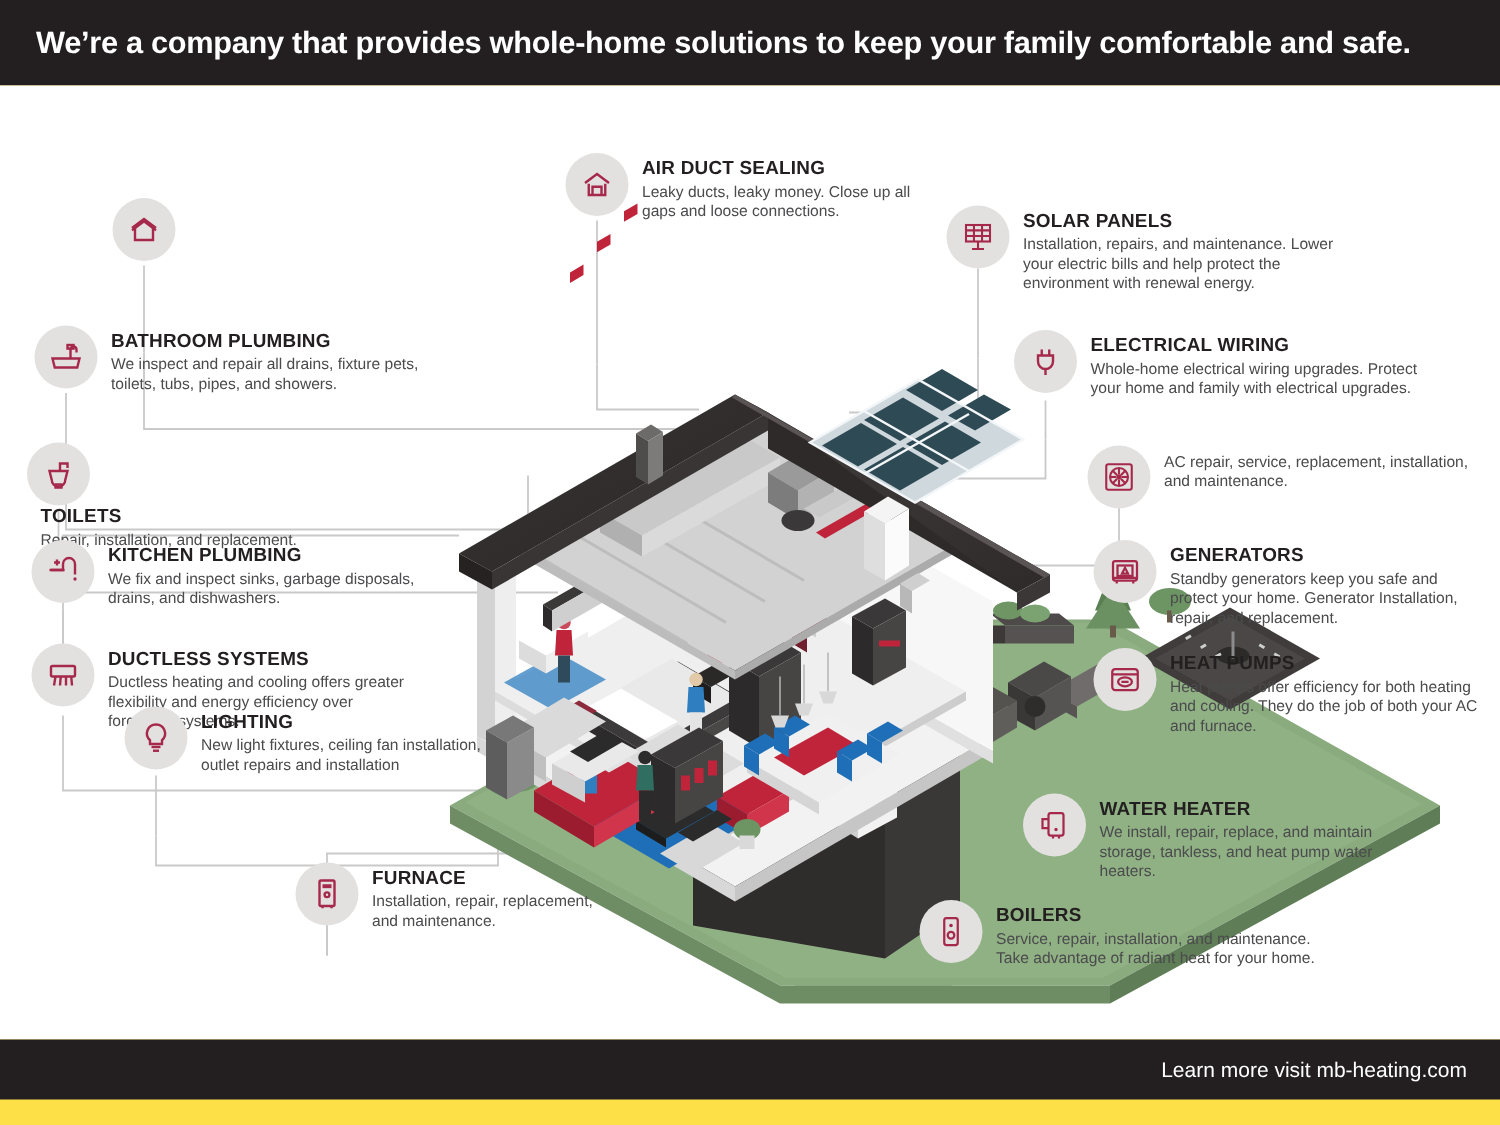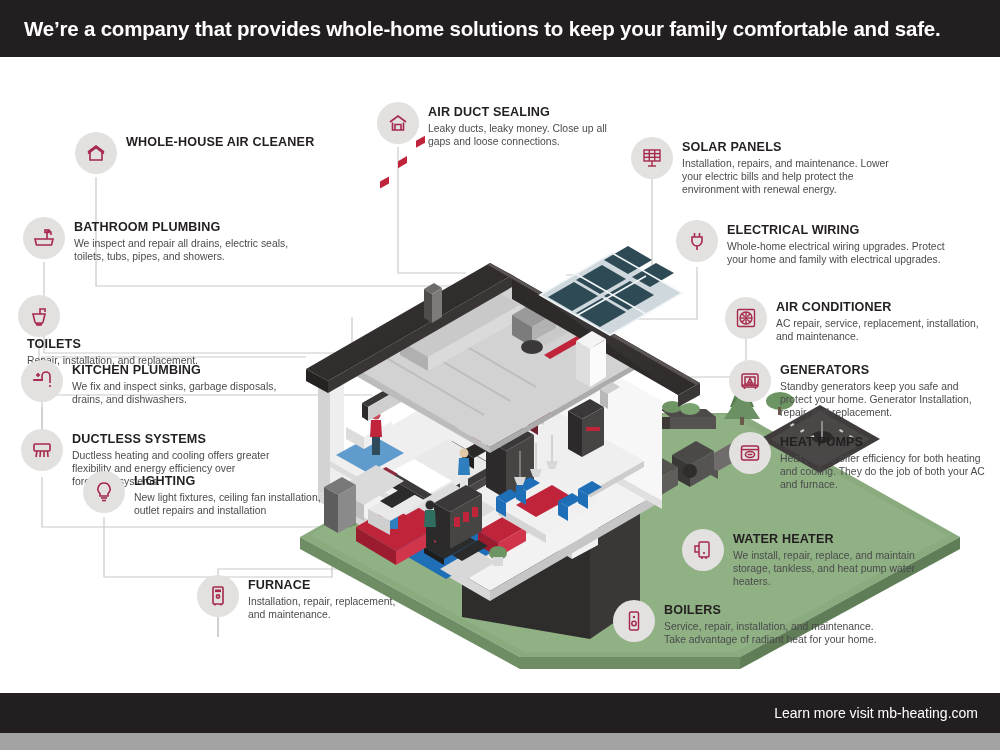--- a/index.html
+++ b/index.html
@@ -5,21 +5,21 @@
   * { box-sizing: border-box; margin: 0; padding: 0; }
   html, body {
     width: 1000px; height: 750px;
     font-family: "Liberation Sans", sans-serif;
     background: #ffffff;
     overflow: hidden;
   }
   #page {
     position: relative;
     width: 1000px; height: 750px;
-    background: #a3a3a3;
+    background: #fde047;
   }
 
   
   .bar {
     position: absolute; left: 0; width: 1000px;
     background: #231f20;
     display: flex; align-items: center;
   }
   #header-bar { top: 0; height: 57px; }
   #footer-bar { top: 693px; height: 40px; justify-content: flex-end; }
@@ -493,36 +493,35 @@
 
     <div class="callout" style="left:75px; top:78px;">
       <div class="badge">
         <svg width="24" height="24" viewBox="0 0 24 24" fill="none" stroke="#a6284b" stroke-width="1.6">
           <path d="M4 11 L12 5 L20 11"></path>
             <path d="M6 11 L6 19 L18 19 L18 11"></path>
           <path d="M4 12.6 L12 6.6 L20 12.6"></path>
         </svg>
       </div>
       <div class="txt">
-        <div class="ttl">WHOLE-HOUSE AIR CLEANER</div>
       </div>
     </div>
 
     <div class="callout" style="left:23px; top:163px;">
       <div class="badge">
         <svg width="24" height="24" viewBox="0 0 24 24" fill="none" stroke="#a6284b" stroke-width="1.6">
           <path d="M3 13 L21 13 L19.5 19 L4.5 19 Z"></path>
           <path d="M15 13 L15 7 A2 2 0 0 1 19 7 L19 9"></path>
           <rect x="13" y="4" width="4" height="2.4"></rect>
         </svg>
       </div>
       <div class="txt">
         <div class="ttl">BATHROOM PLUMBING</div>
         <div class="desc">
-          <span>We inspect and repair all drains, electric seals,</span>
+          <span>We inspect and repair all drains, fixture pets,</span>
             <span>toilets, tubs, pipes, and showers.</span>
         </div>
       </div>
     </div>
 
     <div class="callout" style="left:18px; top:241px;flex-direction:column;">
       <div class="badge">
         <svg width="24" height="24" viewBox="0 0 24 24" fill="none" stroke="#a6284b" stroke-width="1.6">
           <path d="M6 10 L18 10 L16.5 16 A4 4 0 0 1 7.5 16 Z"></path>
           <path d="M10 19 L14 19 L14 21 L10 21 Z"></path>
@@ -679,21 +678,20 @@
             <path d="M12 13.6 L12 18"></path>
           <path d="M6 12 L10.4 12"></path>
             <path d="M13.6 12 L18 12"></path>
           <path d="M7.8 7.8 L10.8 10.8"></path>
             <path d="M13.2 13.2 L16.2 16.2"></path>
           <path d="M16.2 7.8 L13.2 10.8"></path>
             <path d="M10.8 13.2 L7.8 16.2"></path>
         </svg>
       </div>
       <div class="txt">
-        <div class="ttl">AIR CONDITIONER</div>
         <div class="desc">
           <span>AC repair, service, replacement, installation,</span>
             <span>and maintenance.</span>
         </div>
       </div>
     </div>
 
     <div class="callout" style="left:729px; top:306px;">
       <div class="badge">
         <svg width="24" height="24" viewBox="0 0 24 24" fill="none" stroke="#a6284b" stroke-width="1.5">

